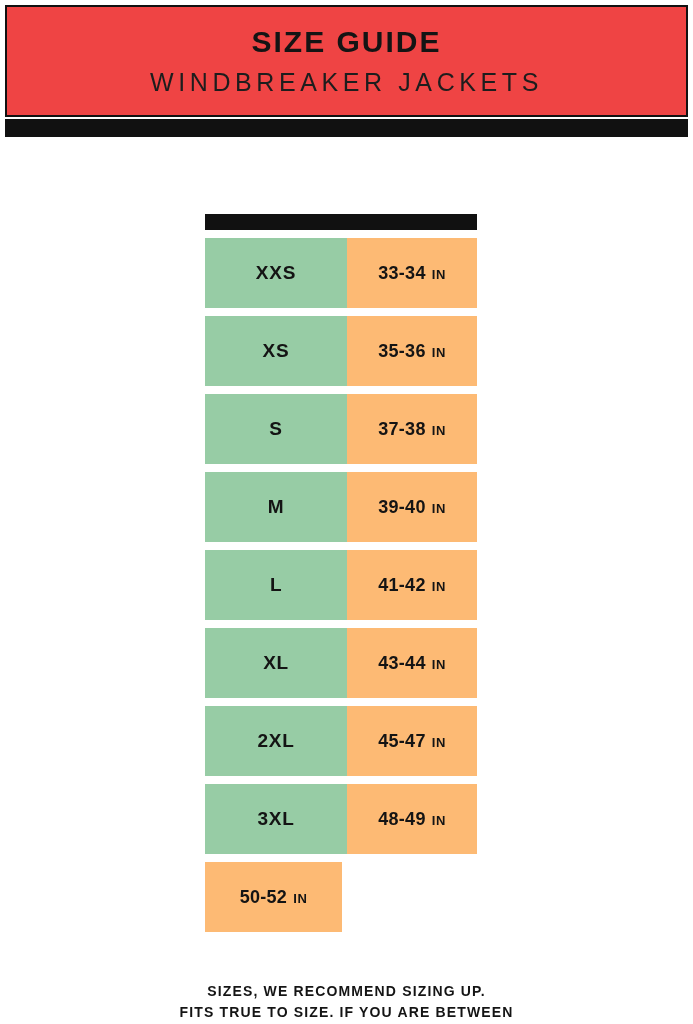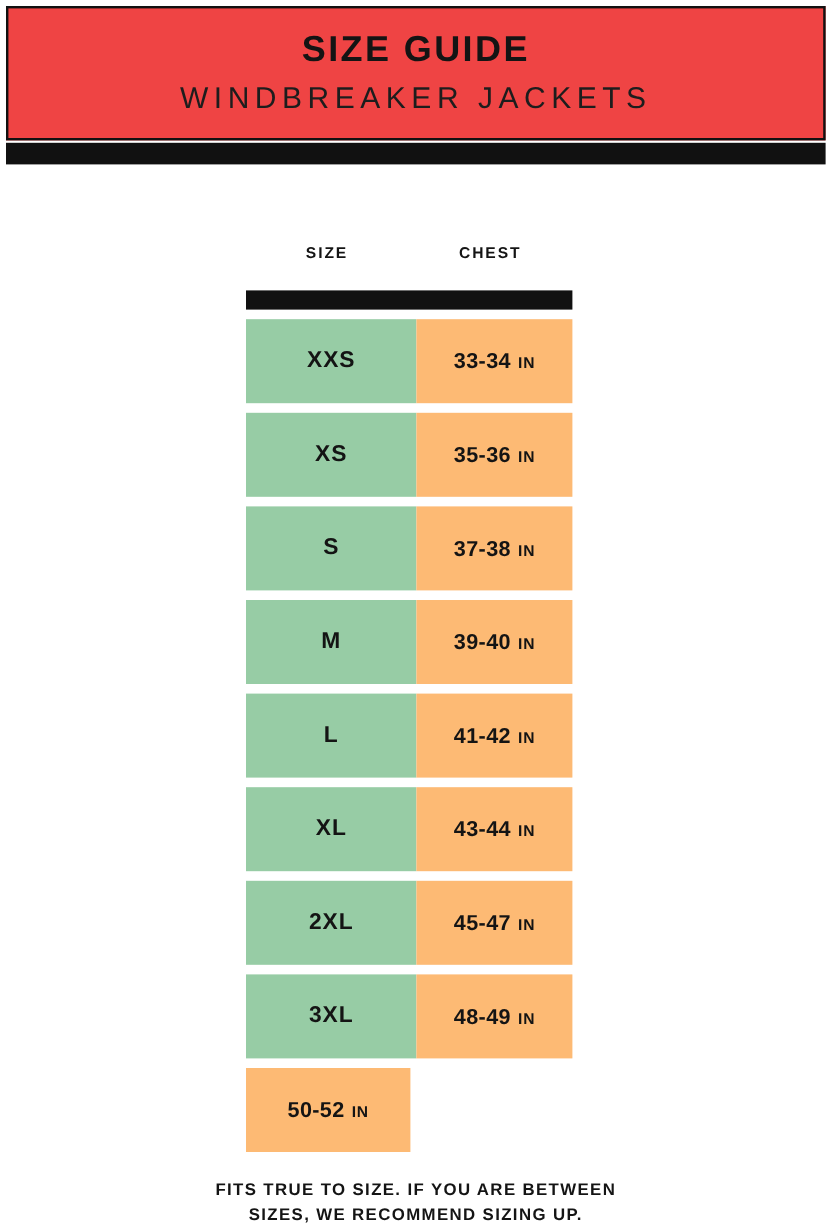--- a/index.html
+++ b/index.html
@@ -157,24 +157,20 @@
 
 <div class="header-block">
   <div class="header-box">
     <div class="title">SIZE GUIDE</div>
     <div class="subtitle">WINDBREAKER JACKETS</div>
   </div>
   <div class="header-bar"></div>
 </div>
 
 <div class="table-wrap">
-  <div class="col-headers">
-    <div class="col-header size">SIZE</div>
-    <div class="col-header chest">CHEST</div>
-  </div>
   <div class="table-top-bar"></div>
   <div class="rows" id="rows-container">
       <div class="row">
         <div class="cell cell-size">XXS</div>
         <div class="cell cell-chest">
           <div class="chest-inner">
             <span class="chest-value">33-34</span>
             <span class="chest-unit">IN</span>
           </div>
         </div>
@@ -247,15 +243,15 @@
           <div class="chest-inner">
             <span class="chest-value">50-52</span>
             <span class="chest-unit">IN</span>
           </div>
         </div>
       </div>
     </div>
 </div>
 
 <div class="footer">
+  <p class="footer-line">SIZES, WE RECOMMEND SIZING UP.</p>
   <p class="footer-line">FITS TRUE TO SIZE. IF YOU ARE BETWEEN</p>
-  <p class="footer-line">SIZES, WE RECOMMEND SIZING UP.</p>
 </div>
 
 </body></html>

